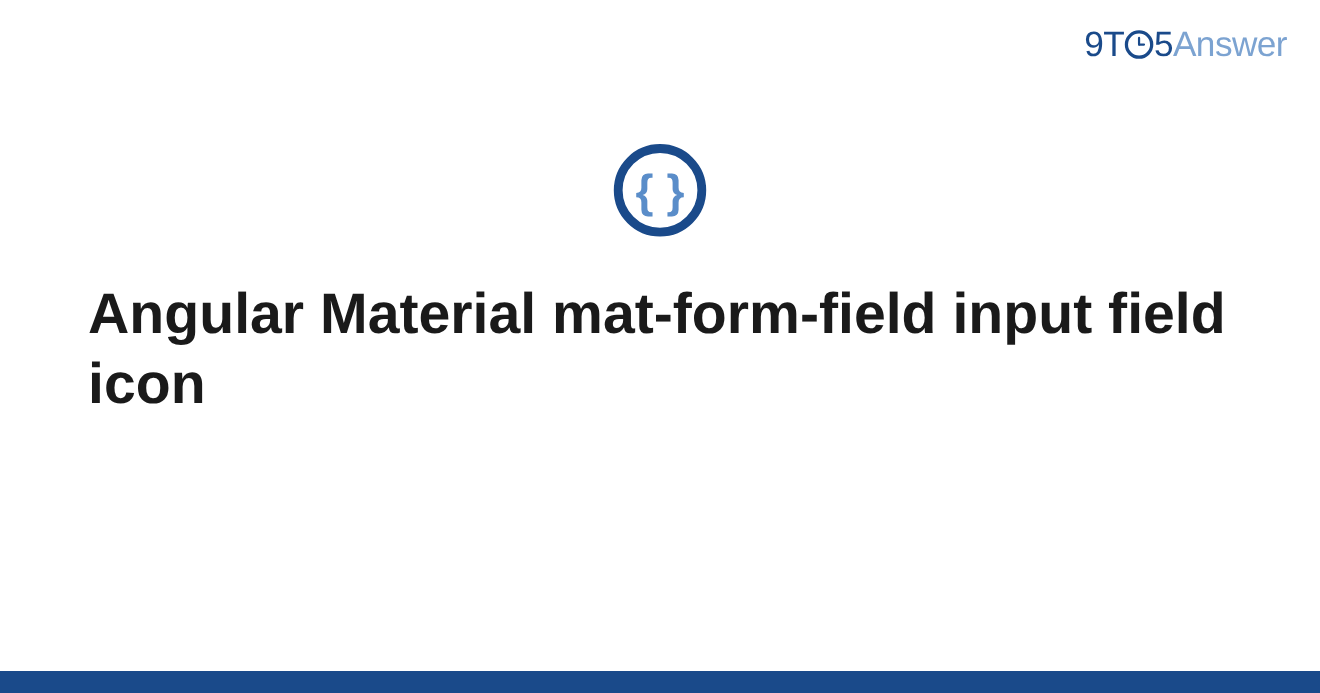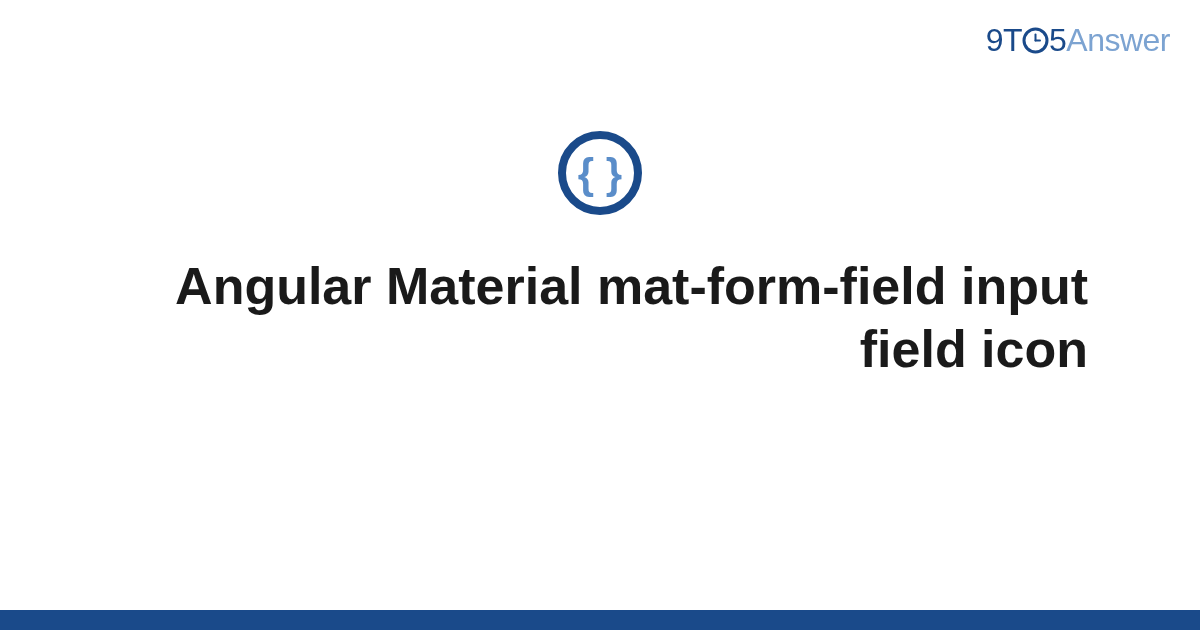--- a/index.html
+++ b/index.html
@@ -53,26 +53,26 @@
       transform: translateX(-50%);
       display: flex;
       align-items: center;
       justify-content: center;
     }
     .page-title {
       position: absolute;
       top: 255px;
       left: 0;
       right: 0;
-      text-align: right;
+      text-align: left;
       font-size: 52px;
       font-weight: 700;
       color: #1a1a1a;
       line-height: 1.22;
-      padding: 0 112px;
+      padding: 0 80px;
     }
     .footer-bar {
       position: absolute;
       bottom: 0;
       left: 0;
       right: 0;
       height: 20px;
       background: #1a4a8a;
     }
   </style>

